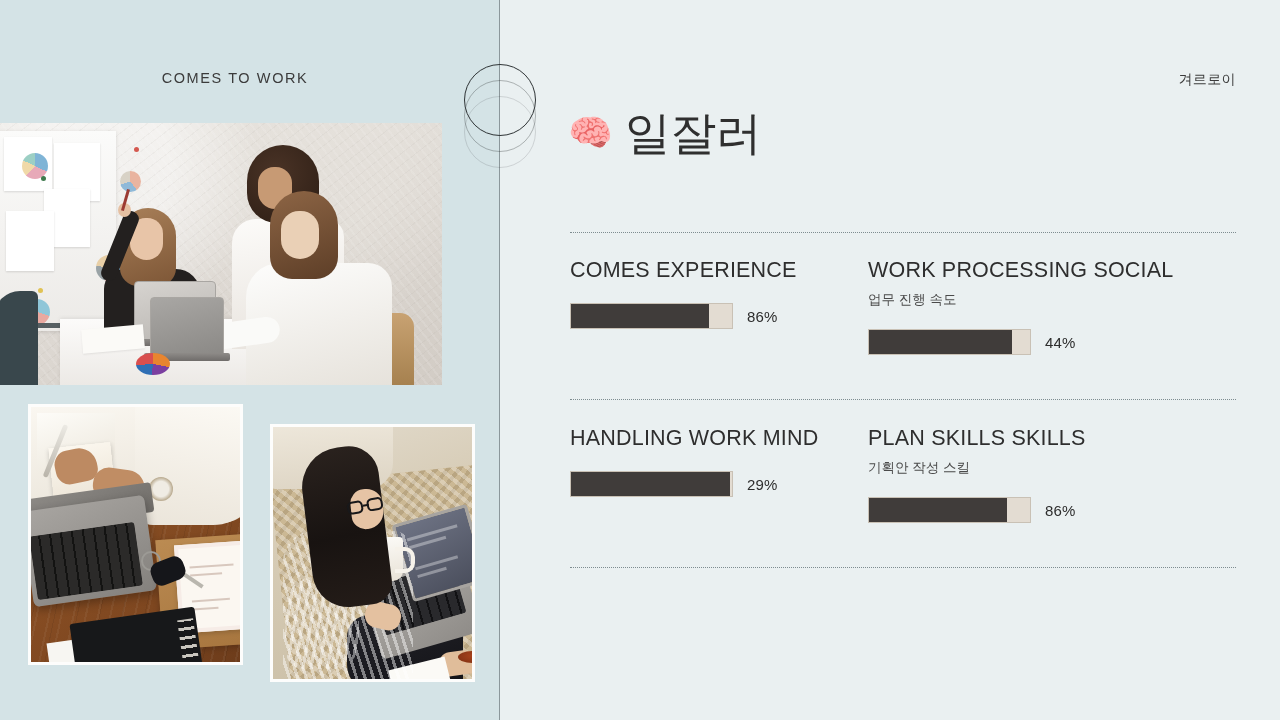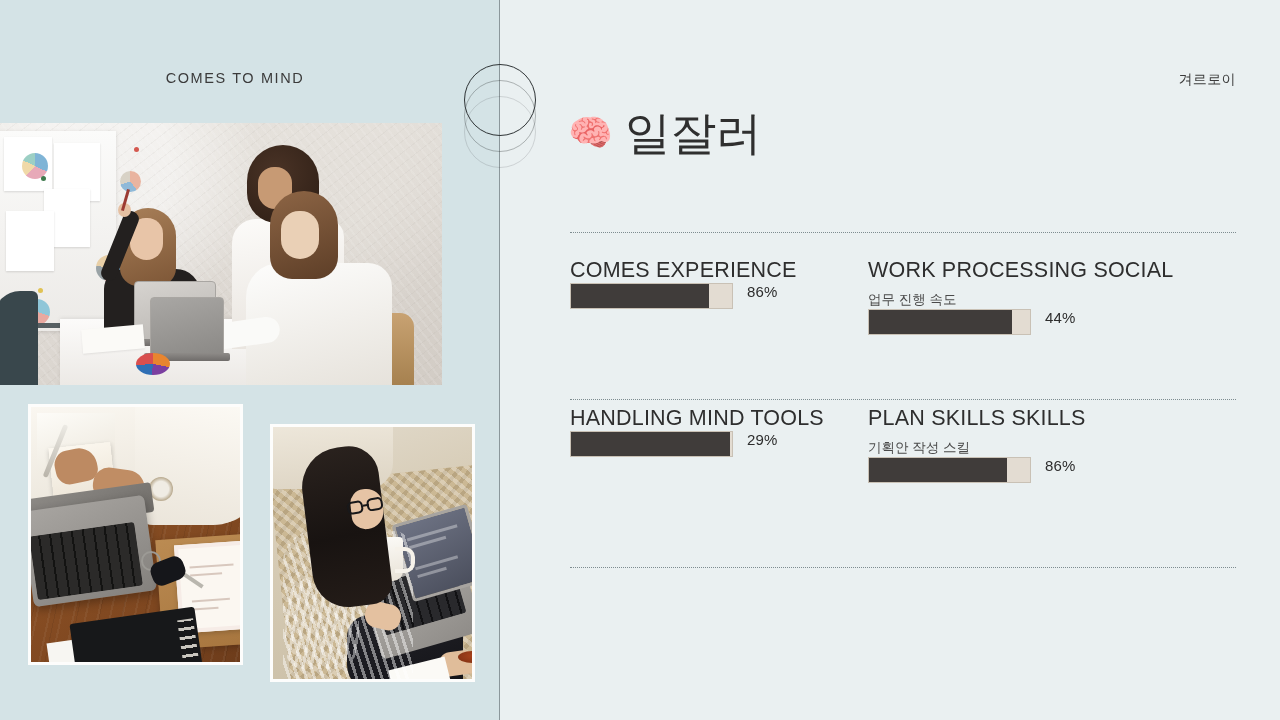--- a/index.html
+++ b/index.html
@@ -282,36 +282,36 @@
   .dotted.d-top { top:232px; }
   .dotted.d-mid { top:399px; }
   .dotted.d-bot { top:567px; }
 
   .skills { position:absolute; left:570px; top:258px; width:670px; }
   .skill-row { display:flex; }
   .skill-row + .skill-row { margin-top:71px; }
   .skill { width:298px; }
   .skill-title { font-size:21.5px; color:#2e2e2e; letter-spacing:.2px; white-space:nowrap; }
   .skill-sub { font-size:13.5px; color:#4a4a4a; margin-top:8px; }
-  .bar-line { display:flex; align-items:flex-start; }
+  .bar-line { display:flex; align-items:center; margin-top:20px; }
   .bar-track {
     position:relative; width:163px; height:26px; background:#e3dcd2;
     border:1px solid #c9c1b5;
   }
   .bar-fill { position:absolute; left:0; top:0; height:100%; background:#403c3a; }
   .bar-value { margin-left:14px; font-size:15px; color:#2d2d2d; letter-spacing:.2px; }
 </style>
 </head>
 <body>
 
 <div class="slide">
 
   <div class="left-panel">
 
-    <div class="left-kicker">COMES TO MIND</div>
+    <div class="left-kicker">COMES TO WORK</div>
 
     <div class="photo photo-top">
       <div class="ph-inner">
         <div class="wall"></div>
         <div class="whiteboard">
           <div class="note n1">
               <div class="pie p1"></div>
               <div class="dot d2"></div>
             </div>
           <div class="note n2">
@@ -476,21 +476,21 @@
           <div class="bar-track">
             <div class="bar-fill" style="width: 89%;"></div>
           </div>
           <div class="bar-value">44%</div>
         </div>
       </div>
     </div>
 
     <div class="skill-row">
       <div class="skill">
-        <div class="skill-title">HANDLING MIND TOOLS</div>
+        <div class="skill-title">HANDLING WORK MIND</div>
         <div class="bar-line">
           <div class="bar-track">
             <div class="bar-fill" style="width: 99%;"></div>
           </div>
           <div class="bar-value">29%</div>
         </div>
       </div>
       <div class="skill">
         <div class="skill-title">PLAN SKILLS SKILLS</div>
         <div class="skill-sub">기획안 작성 스킬</div>

